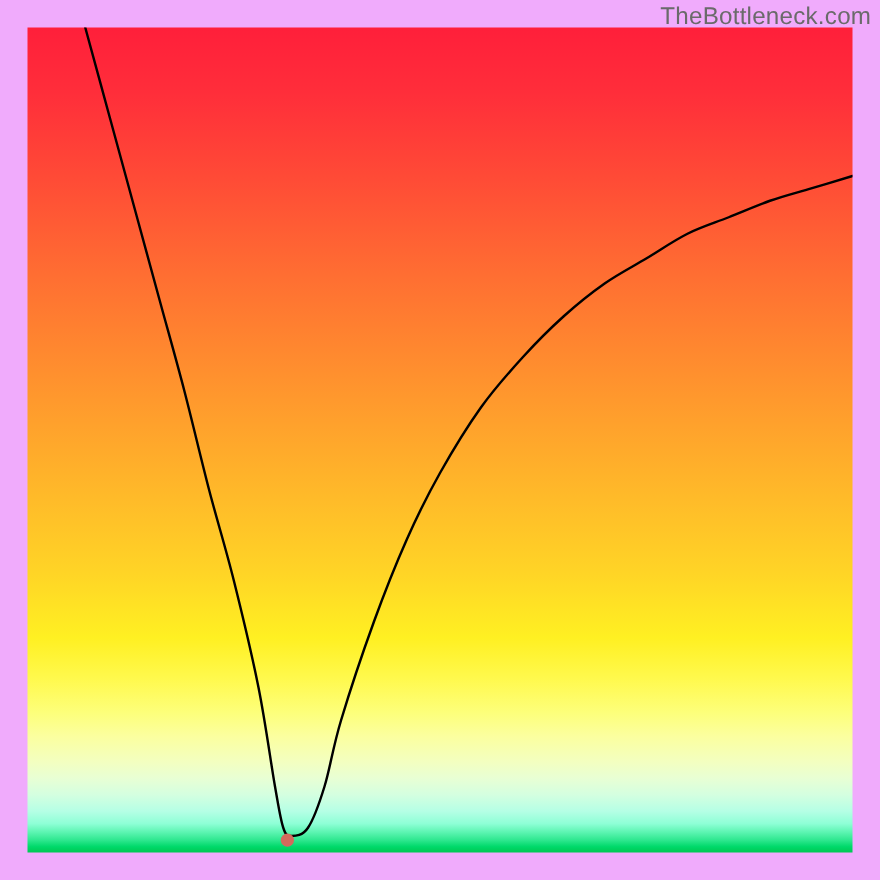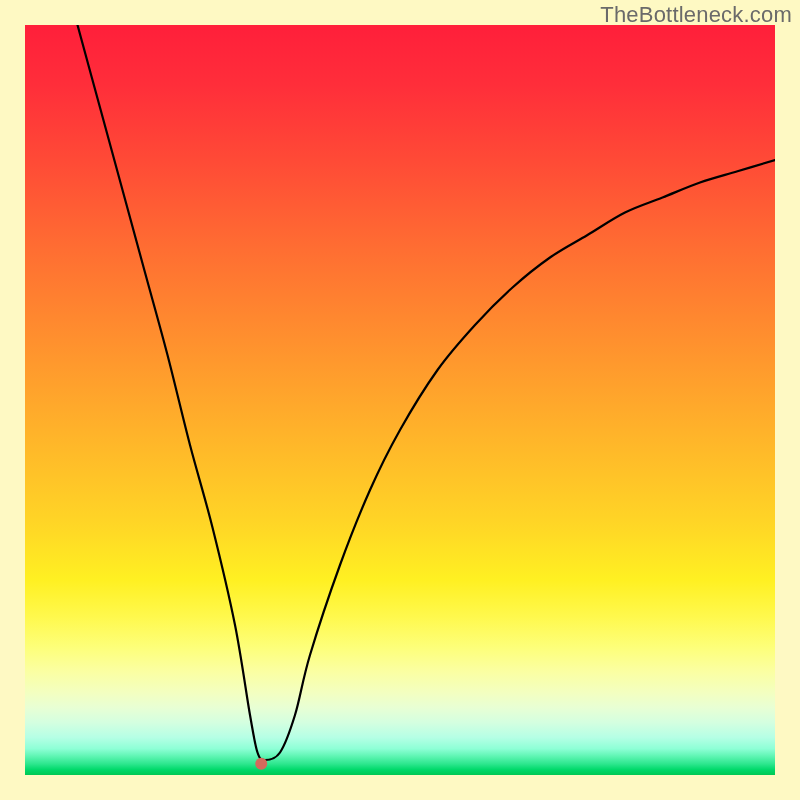--- a/index.html
+++ b/index.html
@@ -8,21 +8,21 @@
     width: 800px;
     height: 800px;
     background: #000;
     overflow: hidden;
     font-family: Arial, Helvetica, sans-serif;
   }
   .frame {
     position: relative;
     width: 800px;
     height: 800px;
-    background: #fef9c3;
+    background: #f0abfc;
   }
   .plot-area {
     position: absolute;
     left: 25px;
     top: 25px;
     width: 750px;
     height: 750px;
     background: linear-gradient(to bottom,
       #ff1f3a 0%,
       #ff2e3a 8%,

